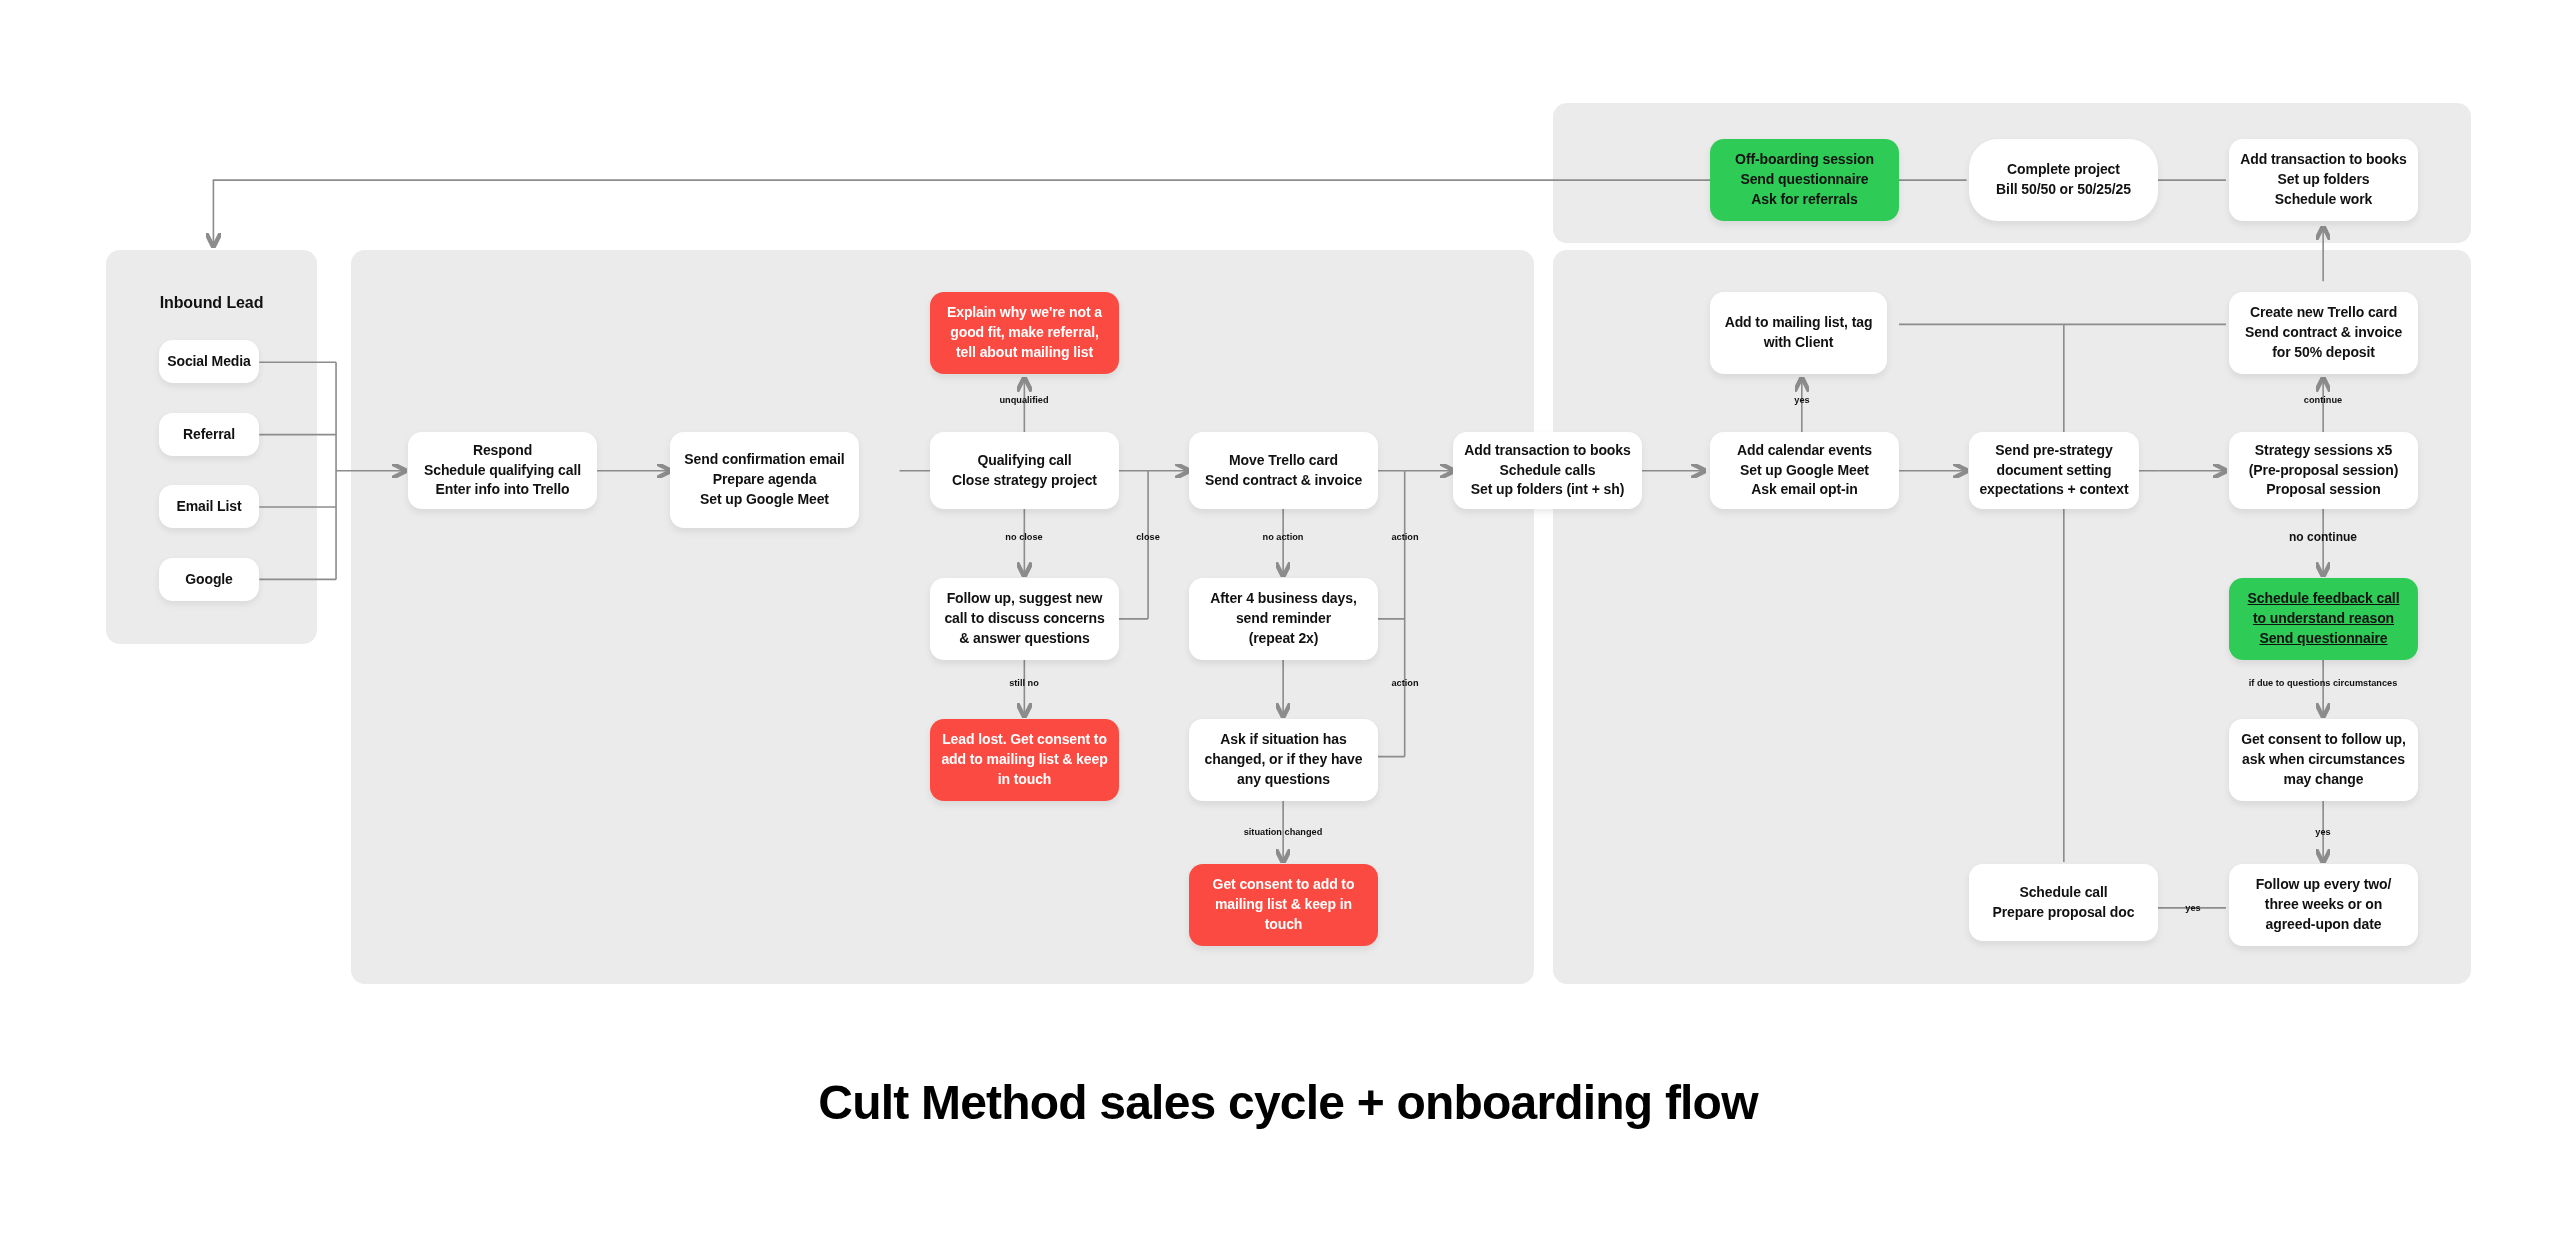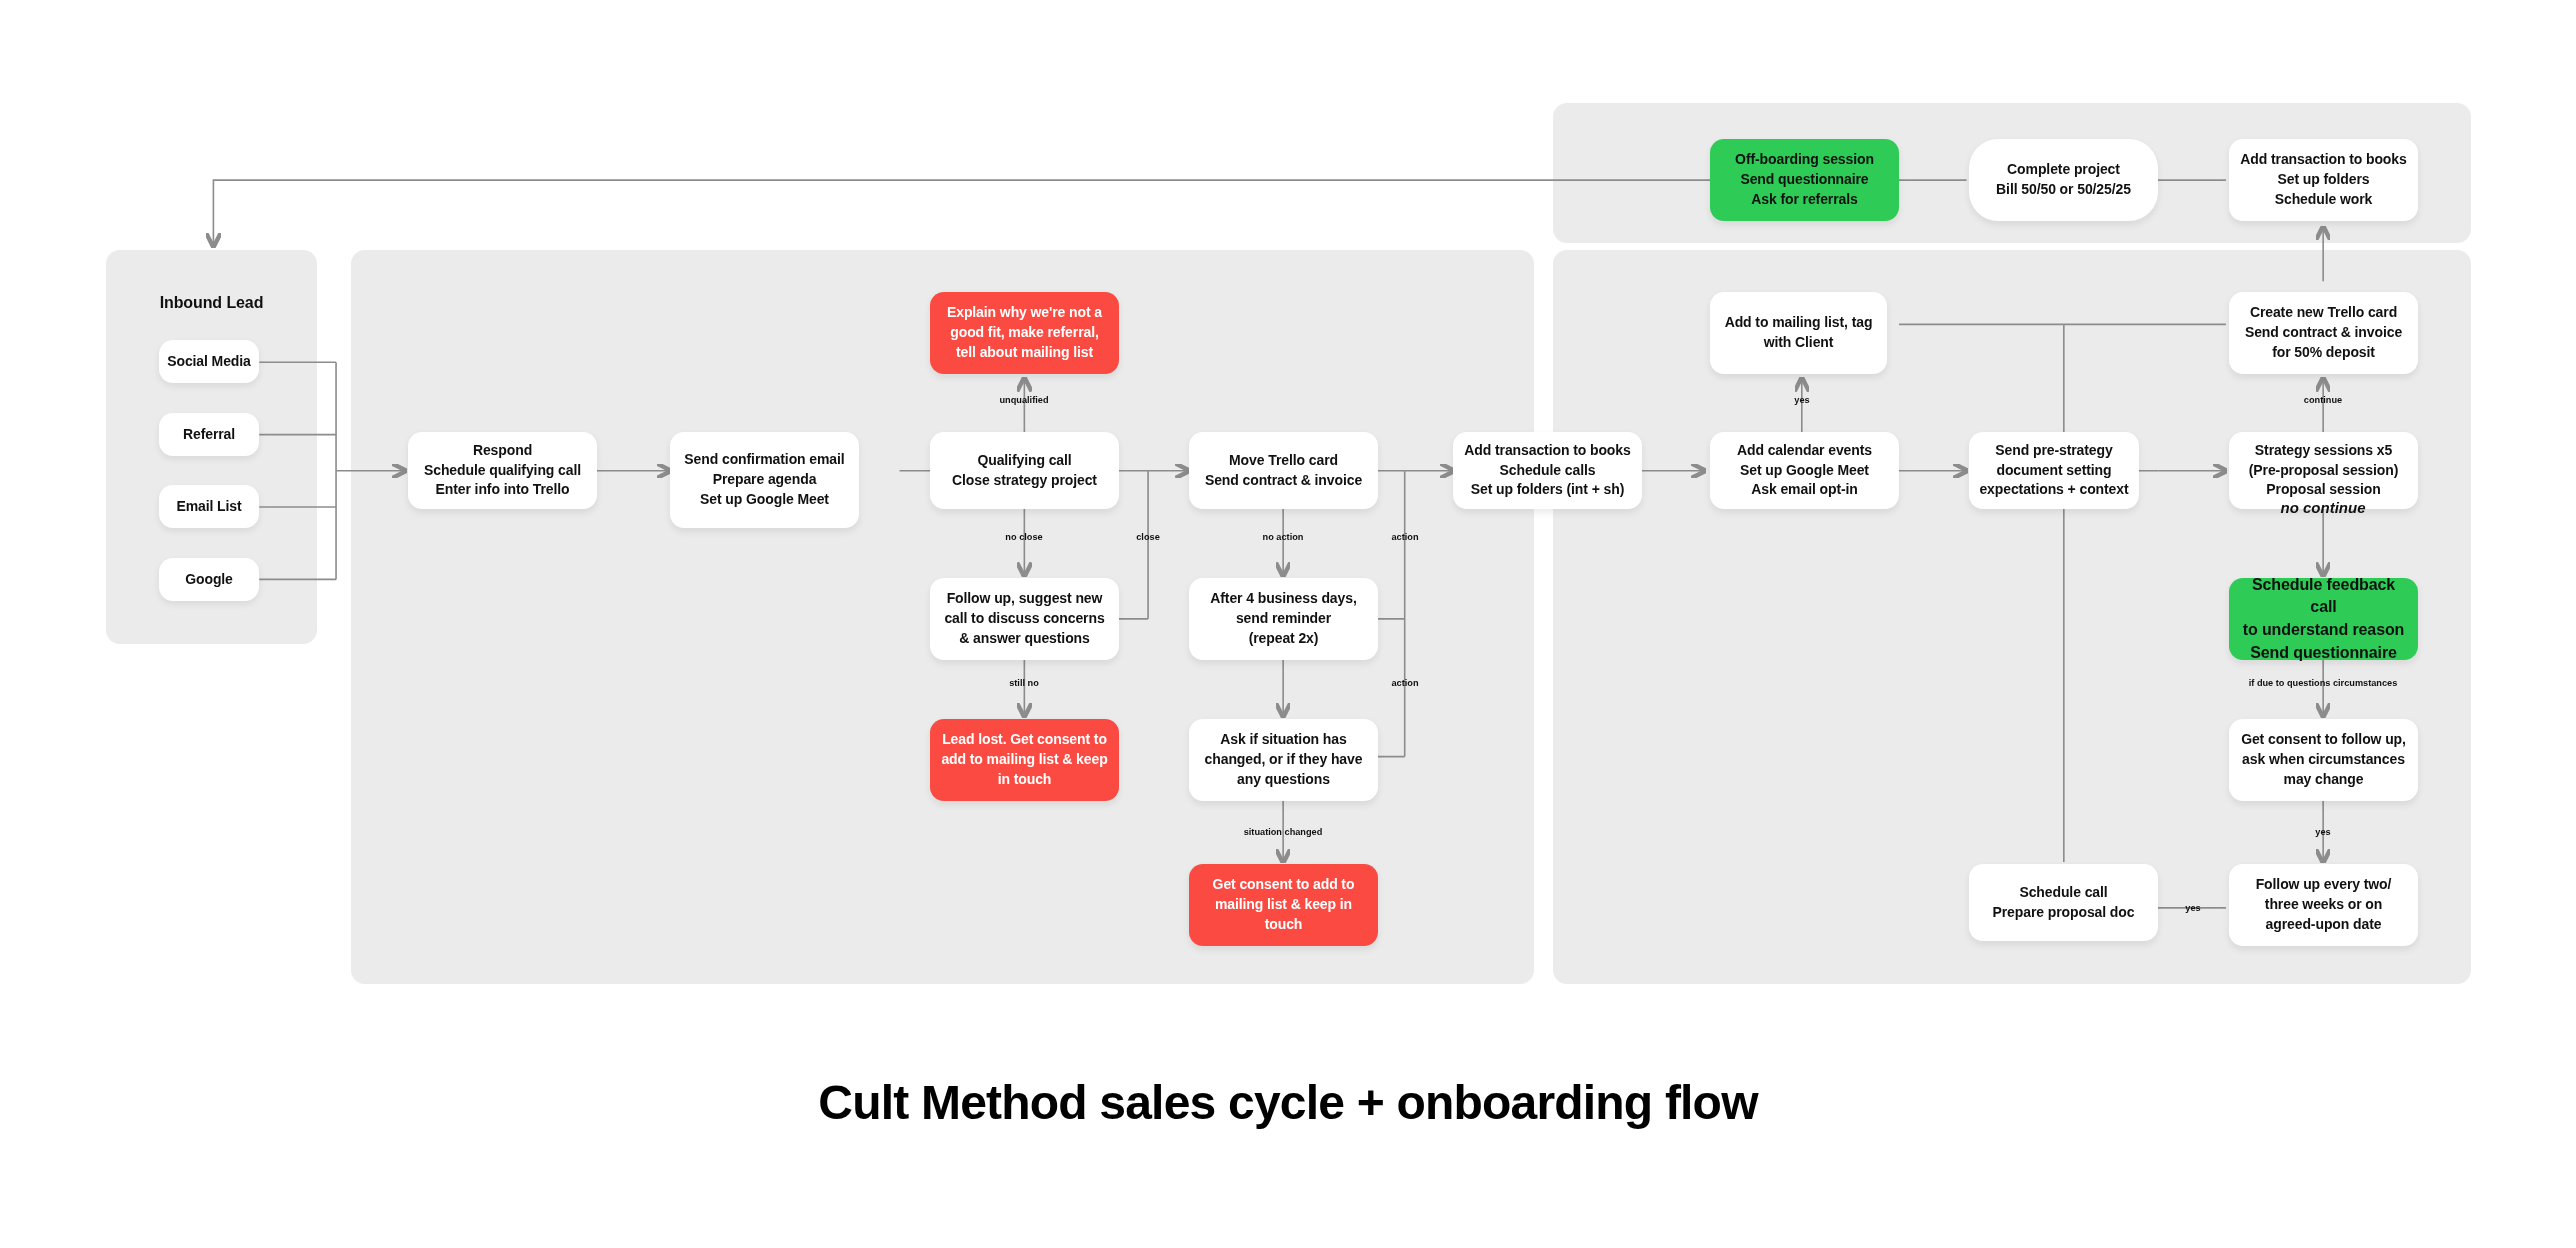--- a/index.html
+++ b/index.html
@@ -196,21 +196,21 @@
   </div>
 
   <div class="node" style="left:2229px;top:292px;width:189px;height:82px;font-size:14px;">
     <span class="txt">Create new Trello card<br>Send contract &amp; invoice<br>for 50% deposit</span>
   </div>
 
   <div class="node" style="left:2229px;top:432px;width:189px;height:77px;font-size:14px;">
     <span class="txt">Strategy sessions x5<br>(Pre-proposal session)<br>Proposal session</span>
   </div>
 
-  <div class="node green" style="left:2229px;top:578px;width:189px;height:82px;font-size:16px;">
+  <div class="node green" style="left:2229px;top:578px;width:189px;height:82px;font-size:14px;text-decoration:underline;">
     <span class="txt">Schedule feedback call<br>to understand reason<br>Send questionnaire</span>
   </div>
 
   <div class="node" style="left:2229px;top:719px;width:189px;height:82px;font-size:14px;">
     <span class="txt">Get consent to follow up,<br>ask when circumstances<br>may change</span>
   </div>
 
   <div class="node" style="left:1969px;top:864px;width:189px;height:77px;font-size:14px;">
     <span class="txt">Schedule call<br>Prepare proposal doc</span>
   </div>
@@ -234,21 +234,21 @@
   <div class="edgelabel" style="left:1024px;top:400px;font-size:9.2px;">unqualified</div>
   <div class="edgelabel" style="left:1024px;top:537px;font-size:9.2px;">no close</div>
   <div class="edgelabel" style="left:1148px;top:537px;font-size:9.2px;">close</div>
   <div class="edgelabel" style="left:1024px;top:683px;font-size:9.2px;">still no</div>
   <div class="edgelabel" style="left:1283px;top:537px;font-size:9.2px;">no action</div>
   <div class="edgelabel" style="left:1405px;top:537px;font-size:9.2px;">action</div>
   <div class="edgelabel" style="left:1405px;top:683px;font-size:9.2px;">action</div>
   <div class="edgelabel" style="left:1283px;top:832px;font-size:9.2px;">situation changed</div>
   <div class="edgelabel" style="left:1802px;top:400px;font-size:9.2px;">yes</div>
   <div class="edgelabel" style="left:2323px;top:400px;font-size:9.2px;">continue</div>
-  <div class="edgelabel" style="left:2323px;top:507px;font-size:15px;font-style:italic;">no continue</div>
+  <div class="edgelabel" style="left:2323px;top:537px;font-size:12px;">no continue</div>
   <div class="edgelabel" style="left:2323px;top:683px;font-size:9.2px;">if due to questions circumstances</div>
   <div class="edgelabel" style="left:2323px;top:832px;font-size:9.2px;">yes</div>
   <div class="edgelabel" style="left:2193px;top:908px;font-size:9.2px;">yes</div>
 
   <div id="maintitle" style="top:1067px;font-size:48px;margin-top:8px;">Cult Method sales cycle + onboarding flow</div>
 
 </div>
 
 
 </body></html>

